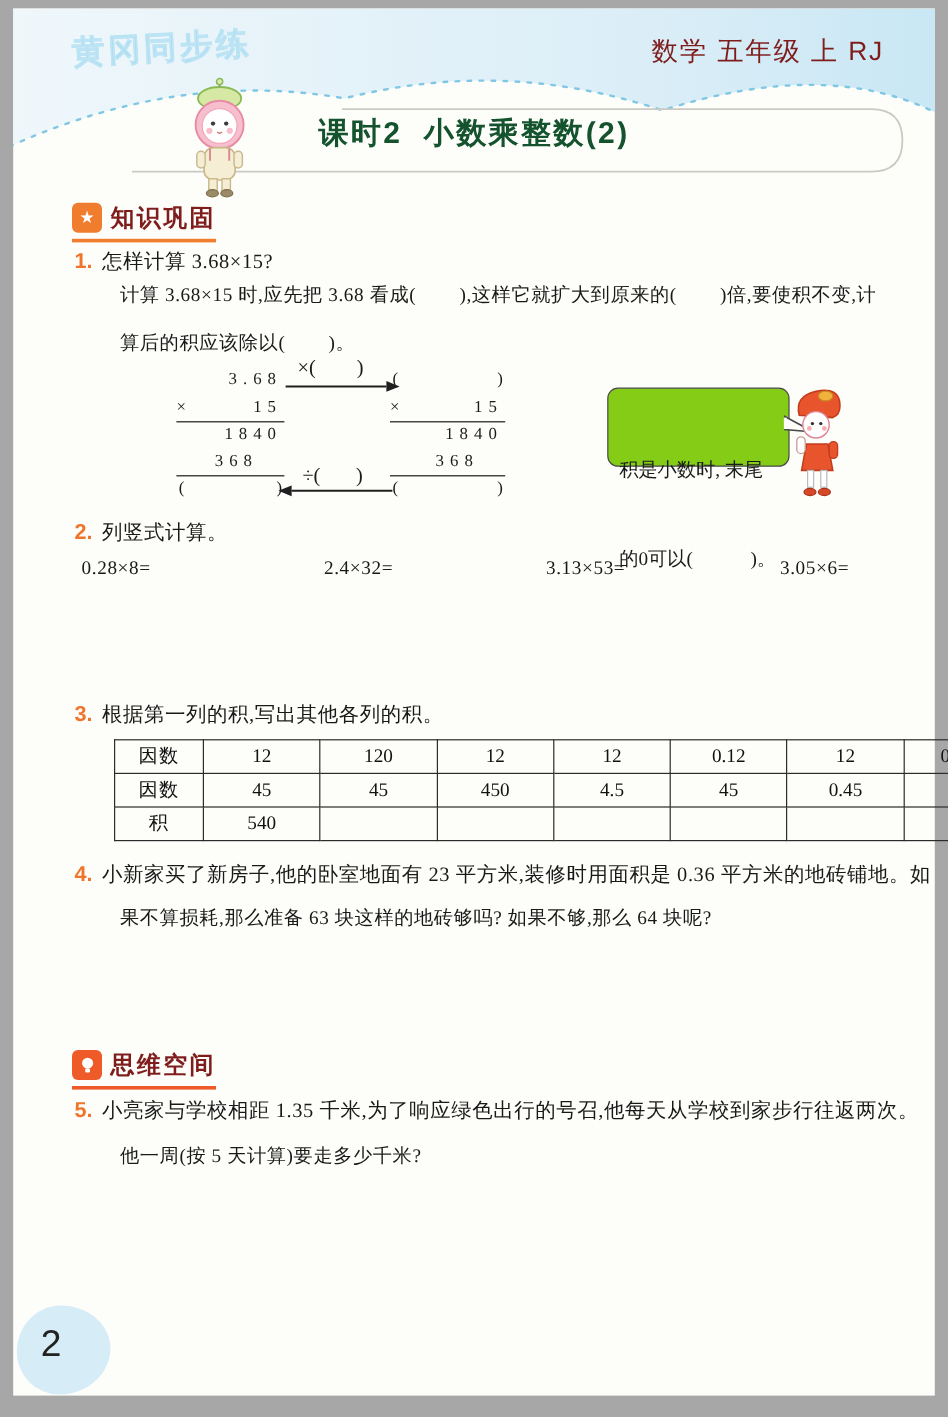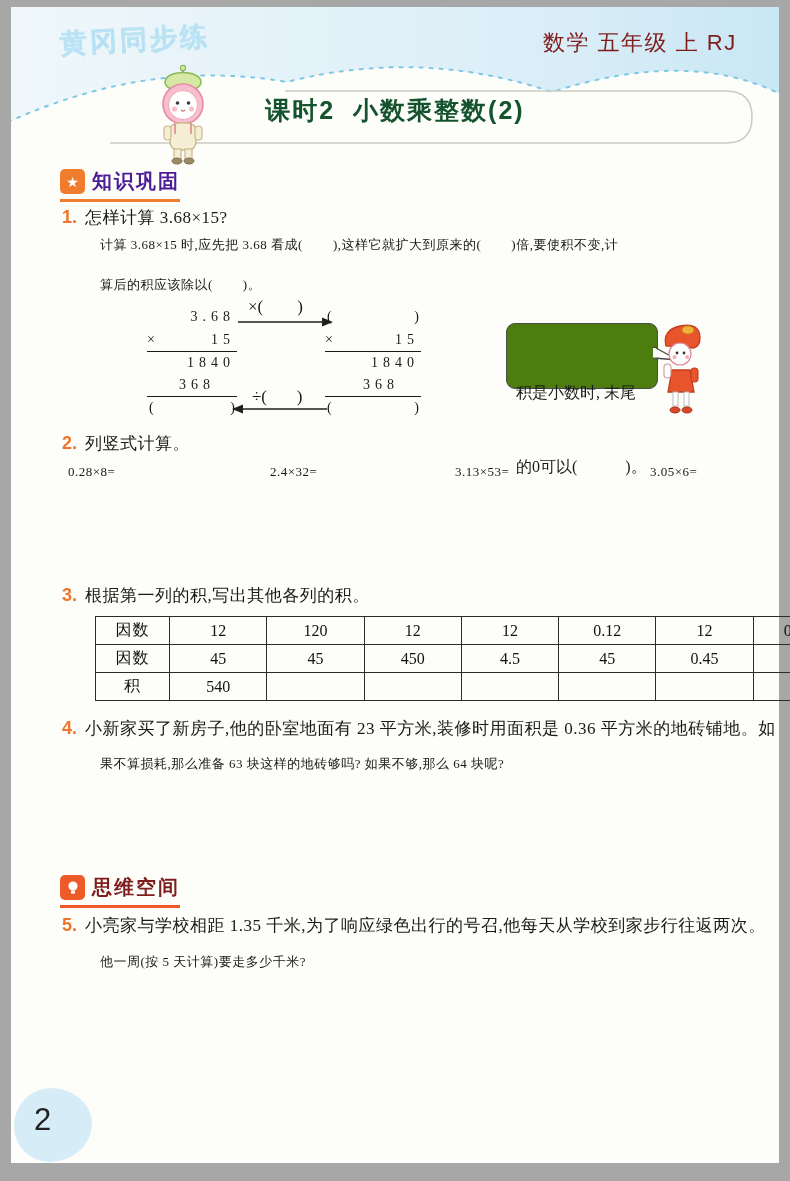--- a/index.html
+++ b/index.html
@@ -41,46 +41,46 @@
   }
   .sec-head.red { border-bottom-color:#ee5a28; }
   .sec-icon {
     width:25px; height:25px; border-radius:5px; background:#f07d2e;
     display:flex; align-items:center; justify-content:center;
     color:#fff; font-size:14px; font-family:"DejaVu Sans",sans-serif;
   }
   .sec-icon.red { background:#ee5a28; }
   .sec-title {
     font-family:"Liberation Sans",sans-serif; font-weight:bold;
-    font-size:20px; letter-spacing:2px; color:#4c1d95; white-space:pre;
+    font-size:20px; letter-spacing:2px; color:#7f1d1d; white-space:pre;
   }
   .sec-title.red { color:#7f1d1d; }
 
   
   .q-line { display:flex; gap:8px; align-items:baseline; }
   .q-num {
     font-family:"Liberation Sans",sans-serif; font-weight:bold;
     font-size:18px; color:#f0752c; white-space:pre;
   }
   .q-text { font-size:17px; color:#191919; white-space:pre; letter-spacing:0.5px; }
-  .body-line { font-size:13px; color:#191919; white-space:pre; letter-spacing:0.5px; line-height:1.4; }
+  .body-line { font-size:16px; color:#191919; white-space:pre; letter-spacing:0.5px; line-height:1.4; }
 
   
   .mult-col { width:90px; font-size:14px; }
   .m-row { height:22px; line-height:22px; text-align:right; letter-spacing:5px; padding-right:2px; }
   .m-row.op { display:flex; justify-content:space-between; height:24px; line-height:24px;
               border-bottom:1.6px solid #1a1a1a; }
   .m-row.shift { padding-right:22px; border-bottom:1.6px solid #1a1a1a; height:23px; }
   .m-row.parens { display:flex; justify-content:space-between; letter-spacing:0; padding:0 2px; }
   .arrow-label { font-size:17px; white-space:pre; color:#1a1a1a; }
 
   
   .speech-bubble {
     left:506px; top:323px; width:152px; height:66px;
-    border:1.6px solid #4a4a4a; border-radius:9px; background:#4d7c0f;
+    border:1.6px solid #4a4a4a; border-radius:9px; background:#84cc16;
     padding:7px 9px; font-size:16px; line-height:1.55; white-space:pre;
   }
 
   
   table.products { border-collapse:collapse; width:756px; table-layout:fixed; }
   table.products td {
     border:1.4px solid #2b2b2b; height:28px; text-align:center;
     font-size:16px; padding:0; color:#111;
   }
   table.products td.lbl { width:74px; letter-spacing:1px; }

